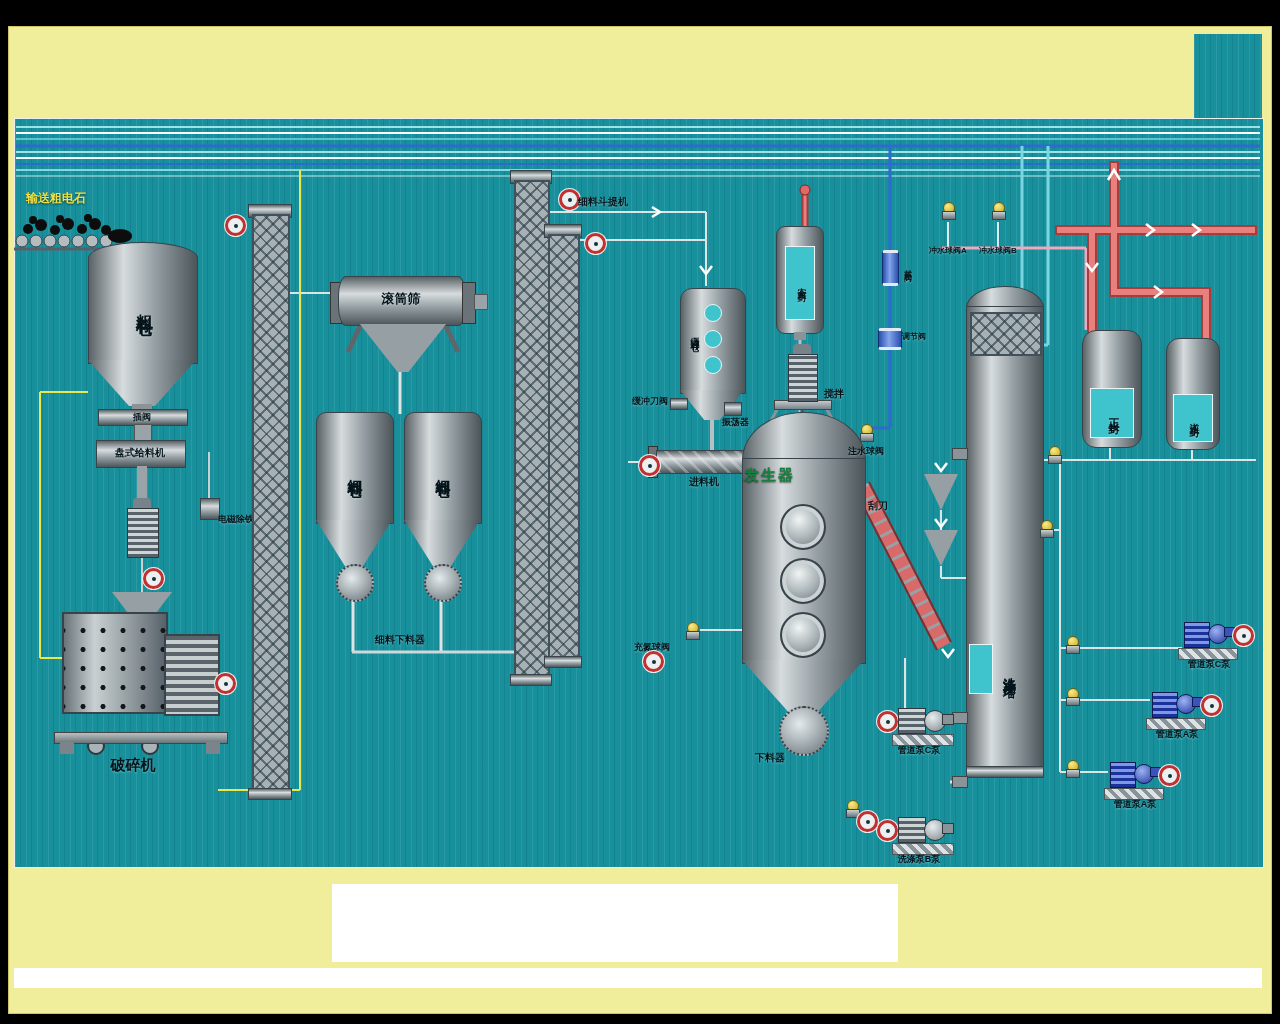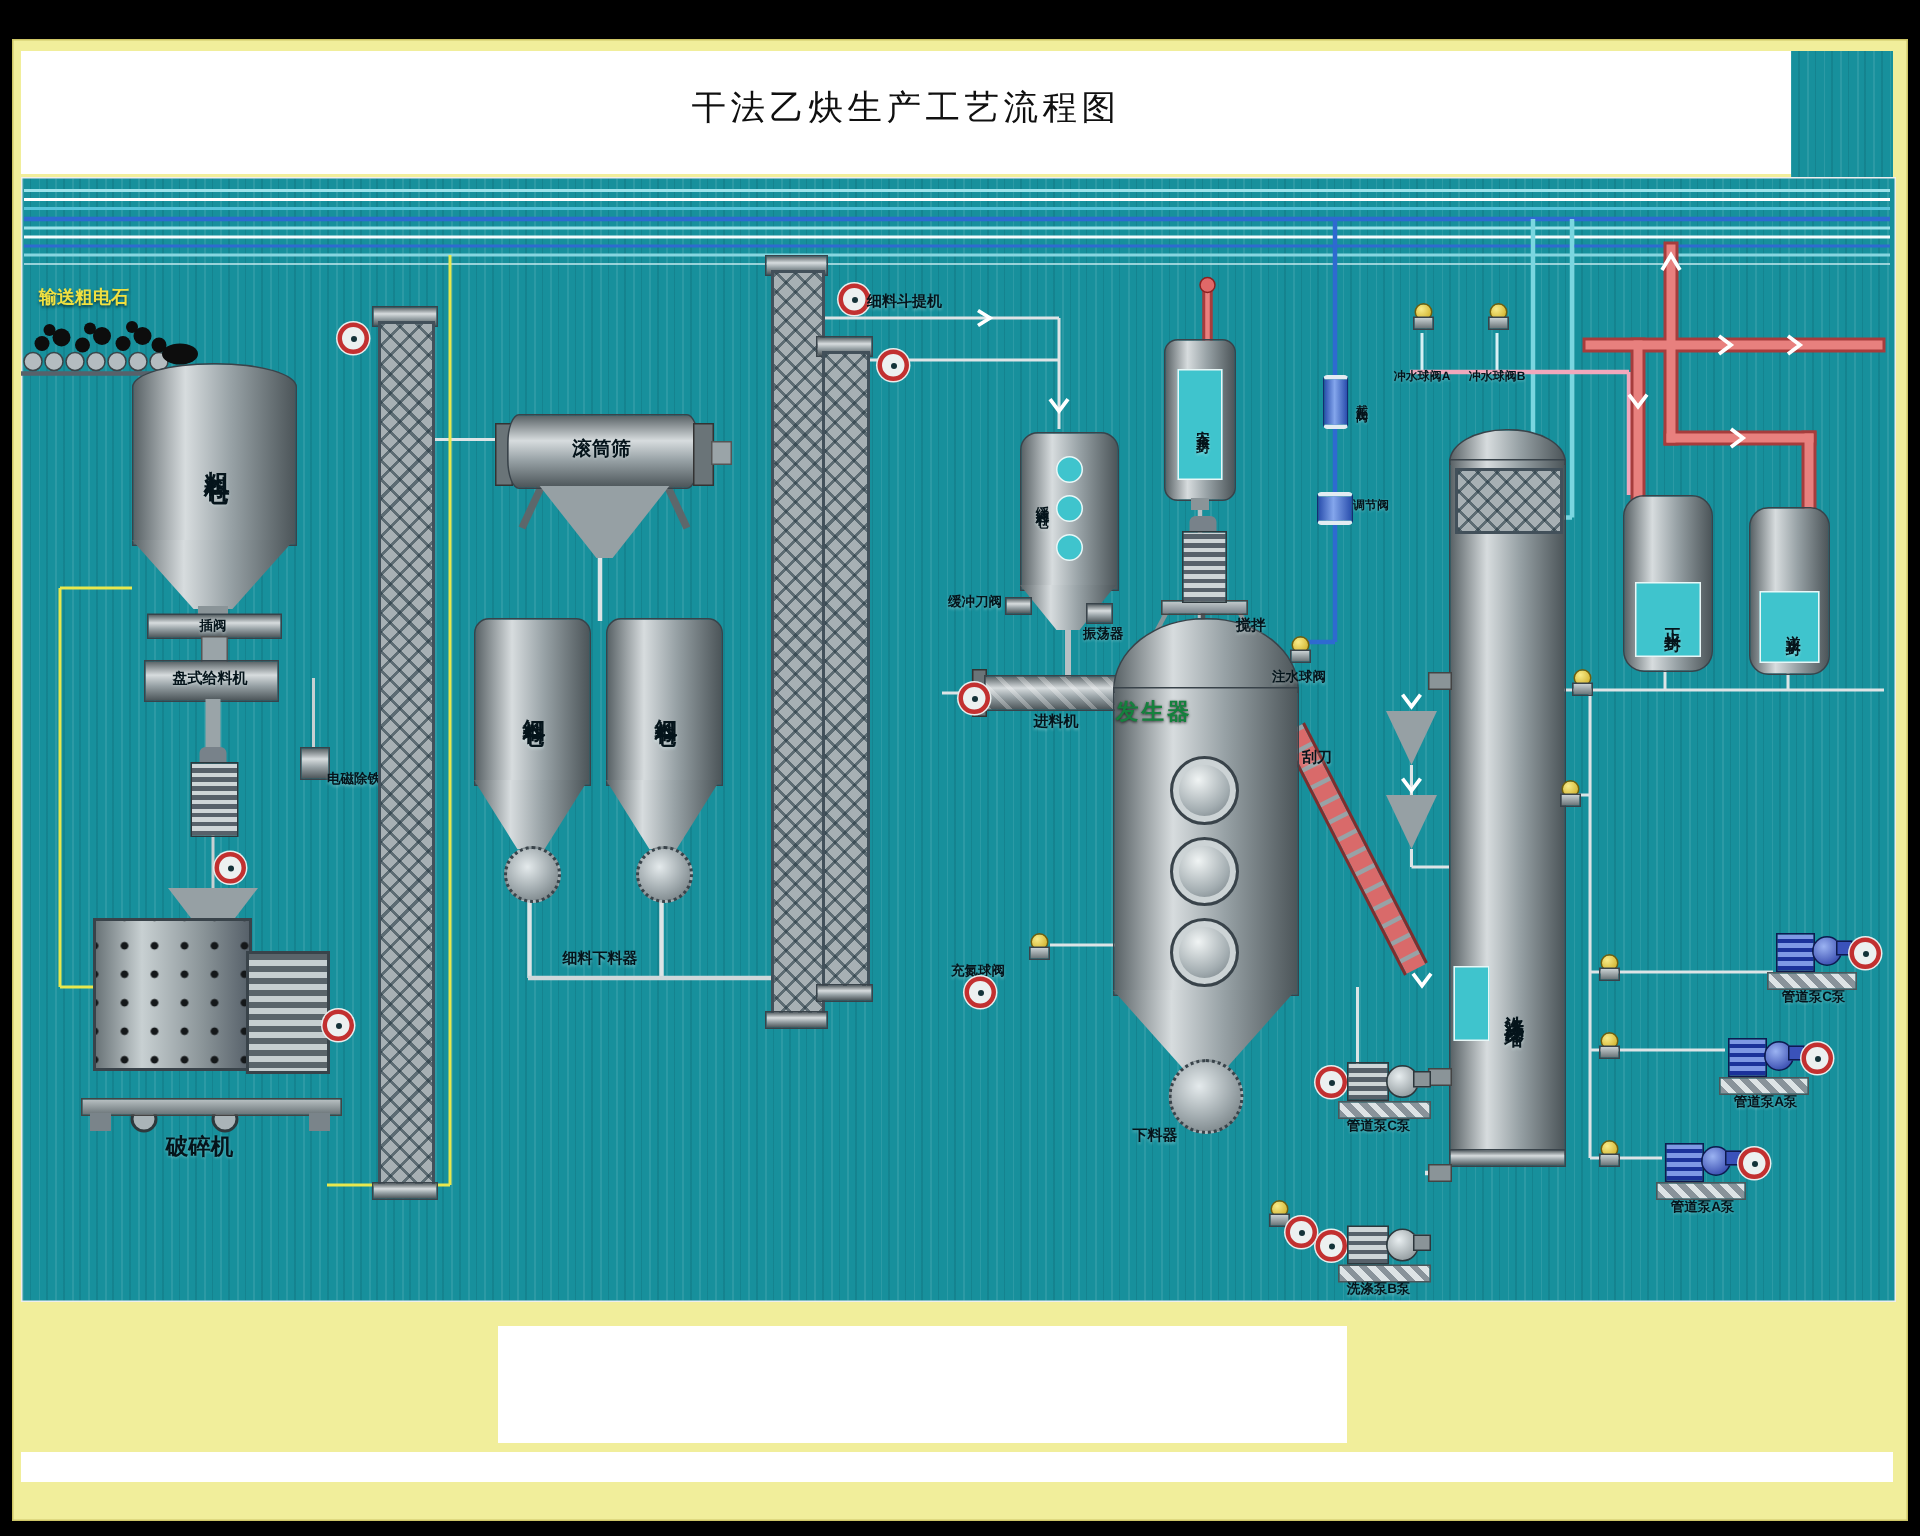--- a/index.html
+++ b/index.html
@@ -43,23 +43,20 @@
 </style>
 </head>
 <body>
 
 <div class="screen">
 
   <div class="abs" style="left:988px;top:30px;width:148px;height:12px;background:#fff"></div>
   <div class="abs" style="left:646px;top:34px;width:28px;height:7px;background:#fff"></div>
   <div class="abs" style="left:1198px;top:28px;width:64px;height:10px;background:#9fd8e0"></div>
   <div class="abs" style="left:8px;top:26px;width:1262px;height:986px;background:#f1ee9b;border:1px solid #cdc566"></div>
-  <div class="abs" style="left:14px;top:34px;width:1180px;height:82px;background:#fff">
-    <div class="title center" style="margin-top:22px">干法乙炔生产工艺流程图</div>
-  </div>
   <div class="abs panel" style="left:1194px;top:34px;width:68px;height:84px"></div>
   <div class="abs panel" style="left:14px;top:118px;width:1248px;height:748px;border:1px solid #eee"></div>
   <div class="abs" style="left:332px;top:884px;width:566px;height:78px;background:#fff"></div>
   <div class="abs" style="left:14px;top:968px;width:1248px;height:20px;background:#fff"></div>
 
   <svg class="abs" style="left:0;top:0" width="1280" height="1024" viewBox="0 0 1280 1024">
     <g>
       <line x1="16" y1="127" x2="1260" y2="127" stroke="#9ce2ea" stroke-width="2"></line>
       <line x1="16" y1="133" x2="1260" y2="133" stroke="#ffffff" stroke-width="2"></line>
       <line x1="16" y1="139" x2="1260" y2="139" stroke="#57c4d9" stroke-width="2"></line>
@@ -284,21 +281,21 @@
   <div class="abs mv cone" style="left:742px;top:660px;width:122px;height:52px"></div>
   <div class="lbl" style="left:744px;top:466px;color:#15803d;font-size:15px;letter-spacing:2px;text-shadow:0 1px 2px rgba(0,0,0,.7)">发生器</div>
   <div class="abs port" style="left:780px;top:504px;width:42px;height:42px"></div>
   <div class="abs port" style="left:780px;top:558px;width:42px;height:42px"></div>
   <div class="abs port" style="left:780px;top:612px;width:42px;height:42px"></div>
   <div class="abs flange" style="left:779px;top:706px;width:46px;height:46px"></div>
   <div class="lbl center" style="left:740px;top:752px;width:60px;font-size:10px">下料器</div>
   <div class="abs" style="left:774px;top:400px;width:56px;height:8px;background:linear-gradient(180deg,#c2cacc,#78828a);border:1px solid #444"></div>
   <div class="abs" style="left:793px;top:344px;width:18px;height:10px;background:#78828a;border-radius:4px 4px 0 0"></div>
   <div class="abs motorblock" style="left:788px;top:354px;width:28px;height:46px"></div>
-  <div class="lbl" style="left:824px;top:412px;font-size:10px">搅拌</div>
+  <div class="lbl" style="left:824px;top:388px;font-size:10px">搅拌</div>
 
   <div class="abs mv" style="left:776px;top:226px;width:46px;height:106px;border-radius:9px"></div>
   <div class="abs tealwin" style="left:785px;top:246px;width:28px;height:72px"></div>
   <div class="lbl vt" style="left:791px;top:252px;width:16px;height:64px;font-size:9px">安全水封</div>
   <div class="abs" style="left:794px;top:332px;width:12px;height:8px;background:#8a9498"></div>
 
   <div class="abs" style="left:848px;top:422px;width:60px;height:38px">
     <div class="valve" style="left:12px;top:2px"></div>
     <div class="lbl" style="left:0;top:24px">注水球阀</div>
   </div>

